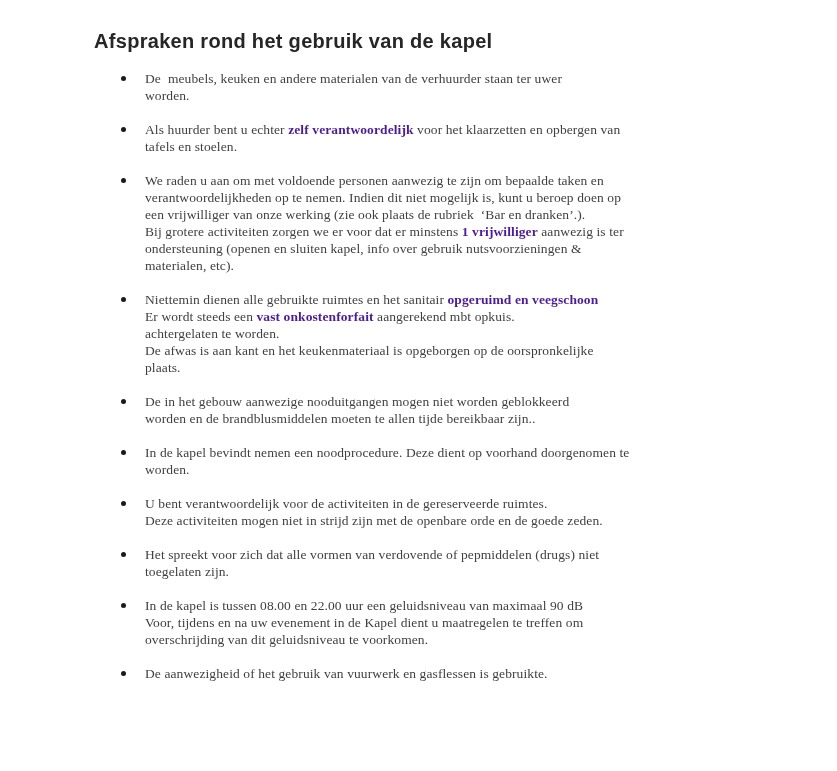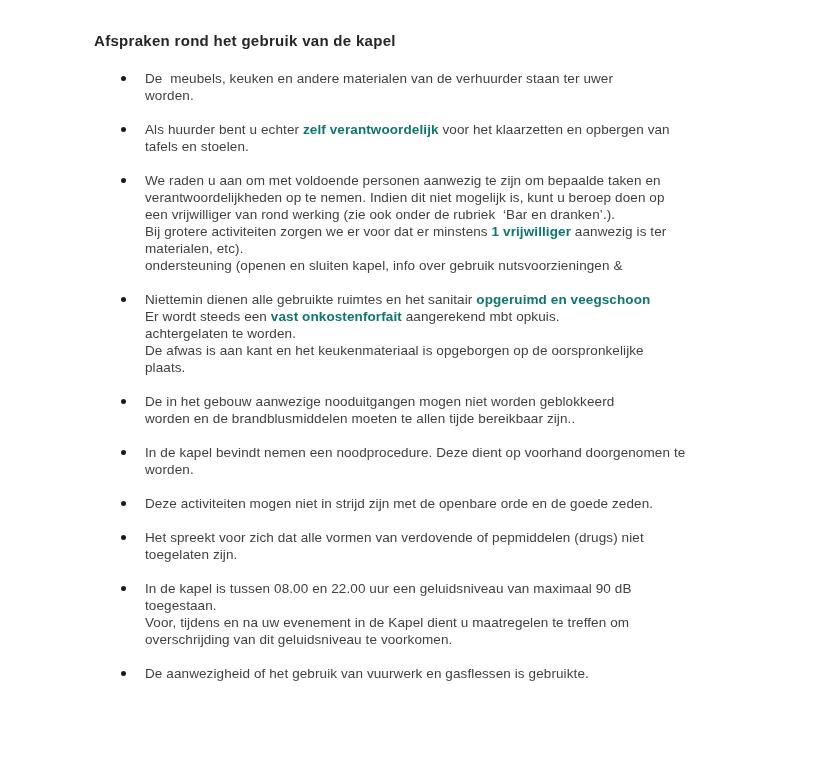--- a/index.html
+++ b/index.html
@@ -8,31 +8,32 @@
     height: 771px;
     background: #ffffff;
     box-sizing: border-box;
     padding: 31px 60px 0 94px;
     overflow: hidden;
     font-family: "Liberation Sans", sans-serif;
     color: #3f3f3f;
   }
   section { margin: 0; }
   h2.section-heading {
-    font-size: 15px;
+    font-size: 20px;
     line-height: 20px;
     font-weight: bold;
     color: #262626;
     letter-spacing: 0.3px;
     margin: 0 0 19px 0;
   }
   ul.bullet-list {
     list-style: none;
     margin: 0 0 4px 0;
     padding: 0;
+    font-family: Liberation Serif, serif;
   }
   ul.bullet-list li {
     position: relative;
     padding-left: 51px;
     margin-bottom: 17px;
     font-size: 13.5px;
     line-height: 17px;
     letter-spacing: 0.1px;
   }
   .dot {
@@ -43,21 +44,21 @@
     height: 5px;
     border-radius: 50%;
     background: #1a1a1a;
   }
   .ln {
     white-space: pre-wrap;
     min-height: 17px;
   }
   .b {
     font-weight: bold;
-    color: #0f766e;
+    color: #4c1d95;
   }
 </style>
 </head>
 <body>
 
 <main>
   <section>
     <h2 class="section-heading">Afspraken rond het gebruik van de kapel</h2>
     <ul class="bullet-list">
         <li>
@@ -72,24 +73,24 @@
           <div>
             <div class="ln"><span>Als huurder bent u echter </span><span class="b">zelf verantwoordelijk</span><span> voor het klaarzetten en opbergen van</span></div>
             <div class="ln"><span>tafels en stoelen.</span></div>
           </div>
         </li>
         <li>
           <span class="dot"></span>
           <div>
             <div class="ln"><span>We raden u aan om met voldoende personen aanwezig te zijn om bepaalde taken en</span></div>
             <div class="ln"><span>verantwoordelijkheden op te nemen. Indien dit niet mogelijk is, kunt u beroep doen op</span></div>
-            <div class="ln"><span>een vrijwilliger van rond werking (zie ook onder de rubriek  ‘Bar en dranken’.).</span></div>
+            <div class="ln"><span>een vrijwilliger van onze werking (zie ook plaats de rubriek  ‘Bar en dranken’.).</span></div>
             <div class="ln"><span>Bij grotere activiteiten zorgen we er voor dat er minstens </span><span class="b">1 vrijwilliger</span><span> aanwezig is ter</span></div>
+            <div class="ln"><span>ondersteuning (openen en sluiten kapel, info over gebruik nutsvoorzieningen &amp;</span></div>
             <div class="ln"><span>materialen, etc).</span></div>
-            <div class="ln"><span>ondersteuning (openen en sluiten kapel, info over gebruik nutsvoorzieningen &amp;</span></div>
           </div>
         </li>
         <li>
           <span class="dot"></span>
           <div>
             <div class="ln"><span>Niettemin dienen alle gebruikte ruimtes en het sanitair </span><span class="b">opgeruimd en veegschoon</span></div>
             <div class="ln"><span>Er wordt steeds een </span><span class="b">vast onkostenforfait</span><span> aangerekend mbt opkuis.</span></div>
             <div class="ln"><span>achtergelaten te worden.</span></div>
             <div class="ln"><span>De afwas is aan kant en het keukenmateriaal is opgeborgen op de oorspronkelijke</span></div>
             <div class="ln"><span>plaats.</span></div>
@@ -109,35 +110,35 @@
         <li>
           <span class="dot"></span>
           <div>
             <div class="ln"><span>In de kapel bevindt nemen een noodprocedure. Deze dient op voorhand doorgenomen te</span></div>
             <div class="ln"><span>worden.</span></div>
           </div>
         </li>
         <li>
           <span class="dot"></span>
           <div>
+            <div class="ln"><span>U bent verantwoordelijk voor de activiteiten in de gereserveerde ruimtes.</span></div>
             <div class="ln"><span>Deze activiteiten mogen niet in strijd zijn met de openbare orde en de goede zeden.</span></div>
           </div>
         </li>
         <li>
           <span class="dot"></span>
           <div>
             <div class="ln"><span>Het spreekt voor zich dat alle vormen van verdovende of pepmiddelen (drugs) niet</span></div>
             <div class="ln"><span>toegelaten zijn.</span></div>
           </div>
         </li>
         <li>
           <span class="dot"></span>
           <div>
             <div class="ln"><span>In de kapel is tussen 08.00 en 22.00 uur een geluidsniveau van maximaal 90 dB</span></div>
-            <div class="ln"><span>toegestaan.</span></div>
             <div class="ln"><span>Voor, tijdens en na uw evenement in de Kapel dient u maatregelen te treffen om</span></div>
             <div class="ln"><span>overschrijding van dit geluidsniveau te voorkomen.</span></div>
           </div>
         </li>
         <li>
           <span class="dot"></span>
           <div>
             <div class="ln"><span>De aanwezigheid of het gebruik van vuurwerk en gasflessen is gebruikte.</span></div>
           </div>
         </li>

